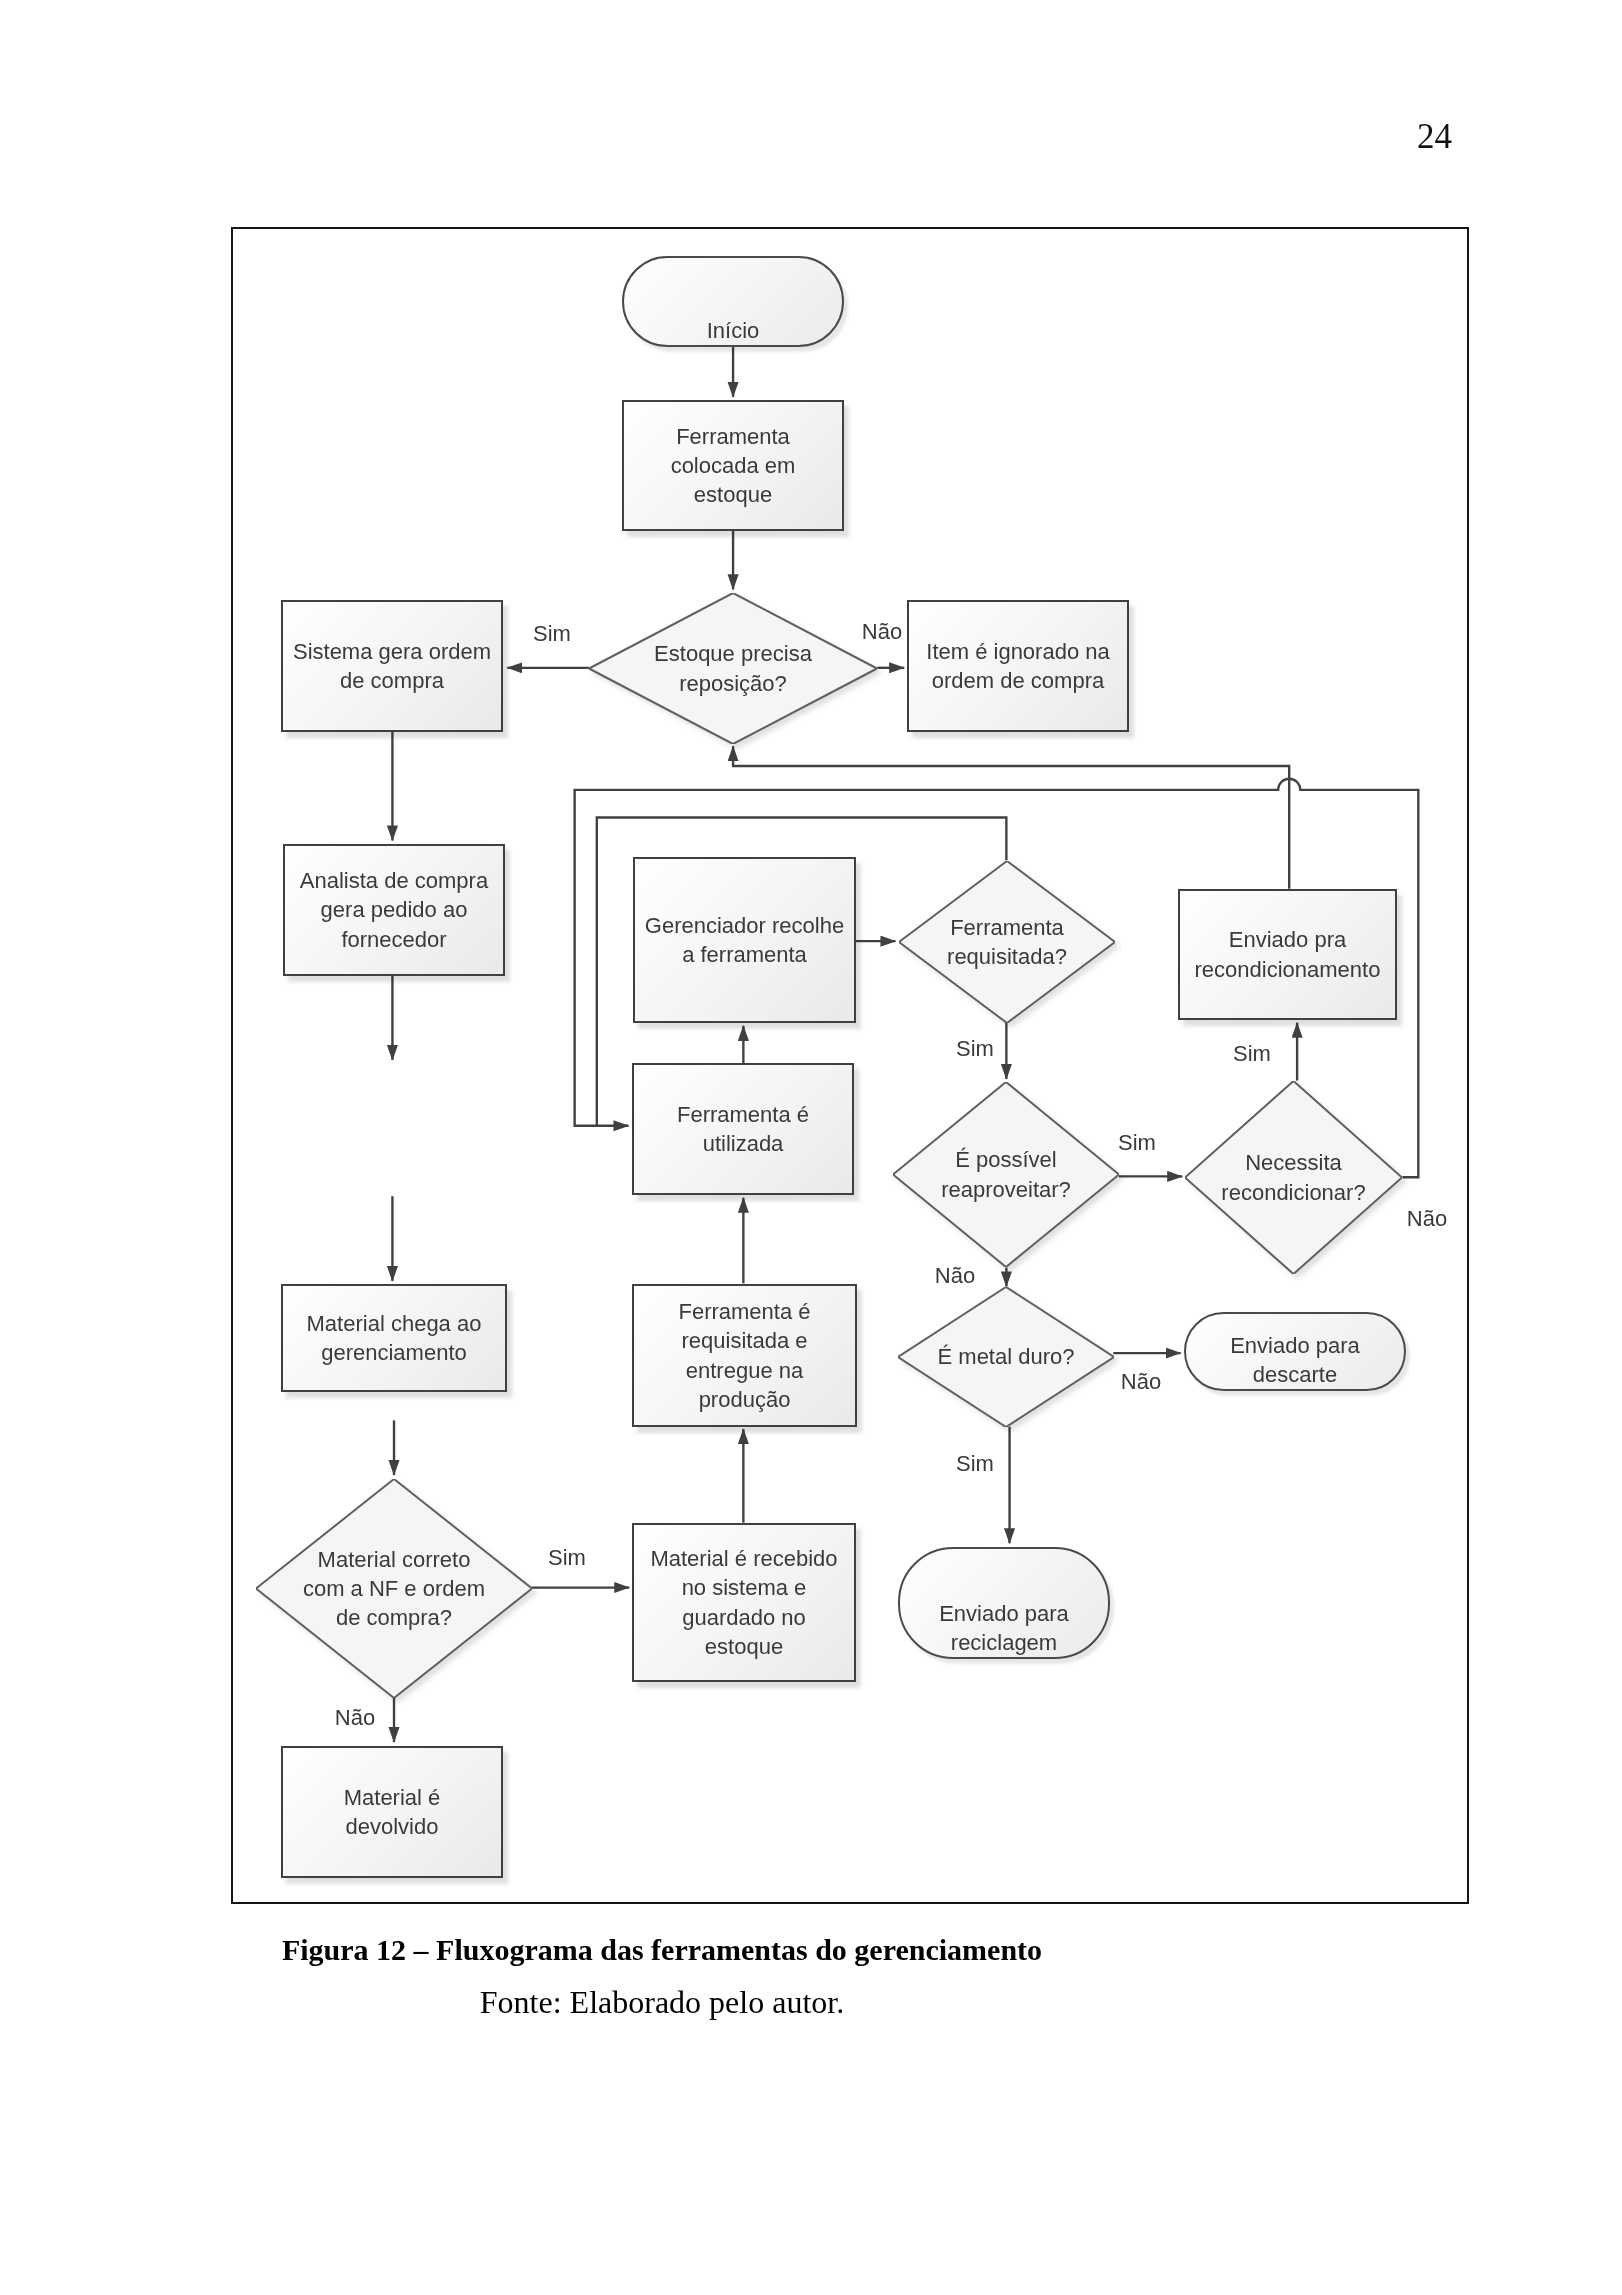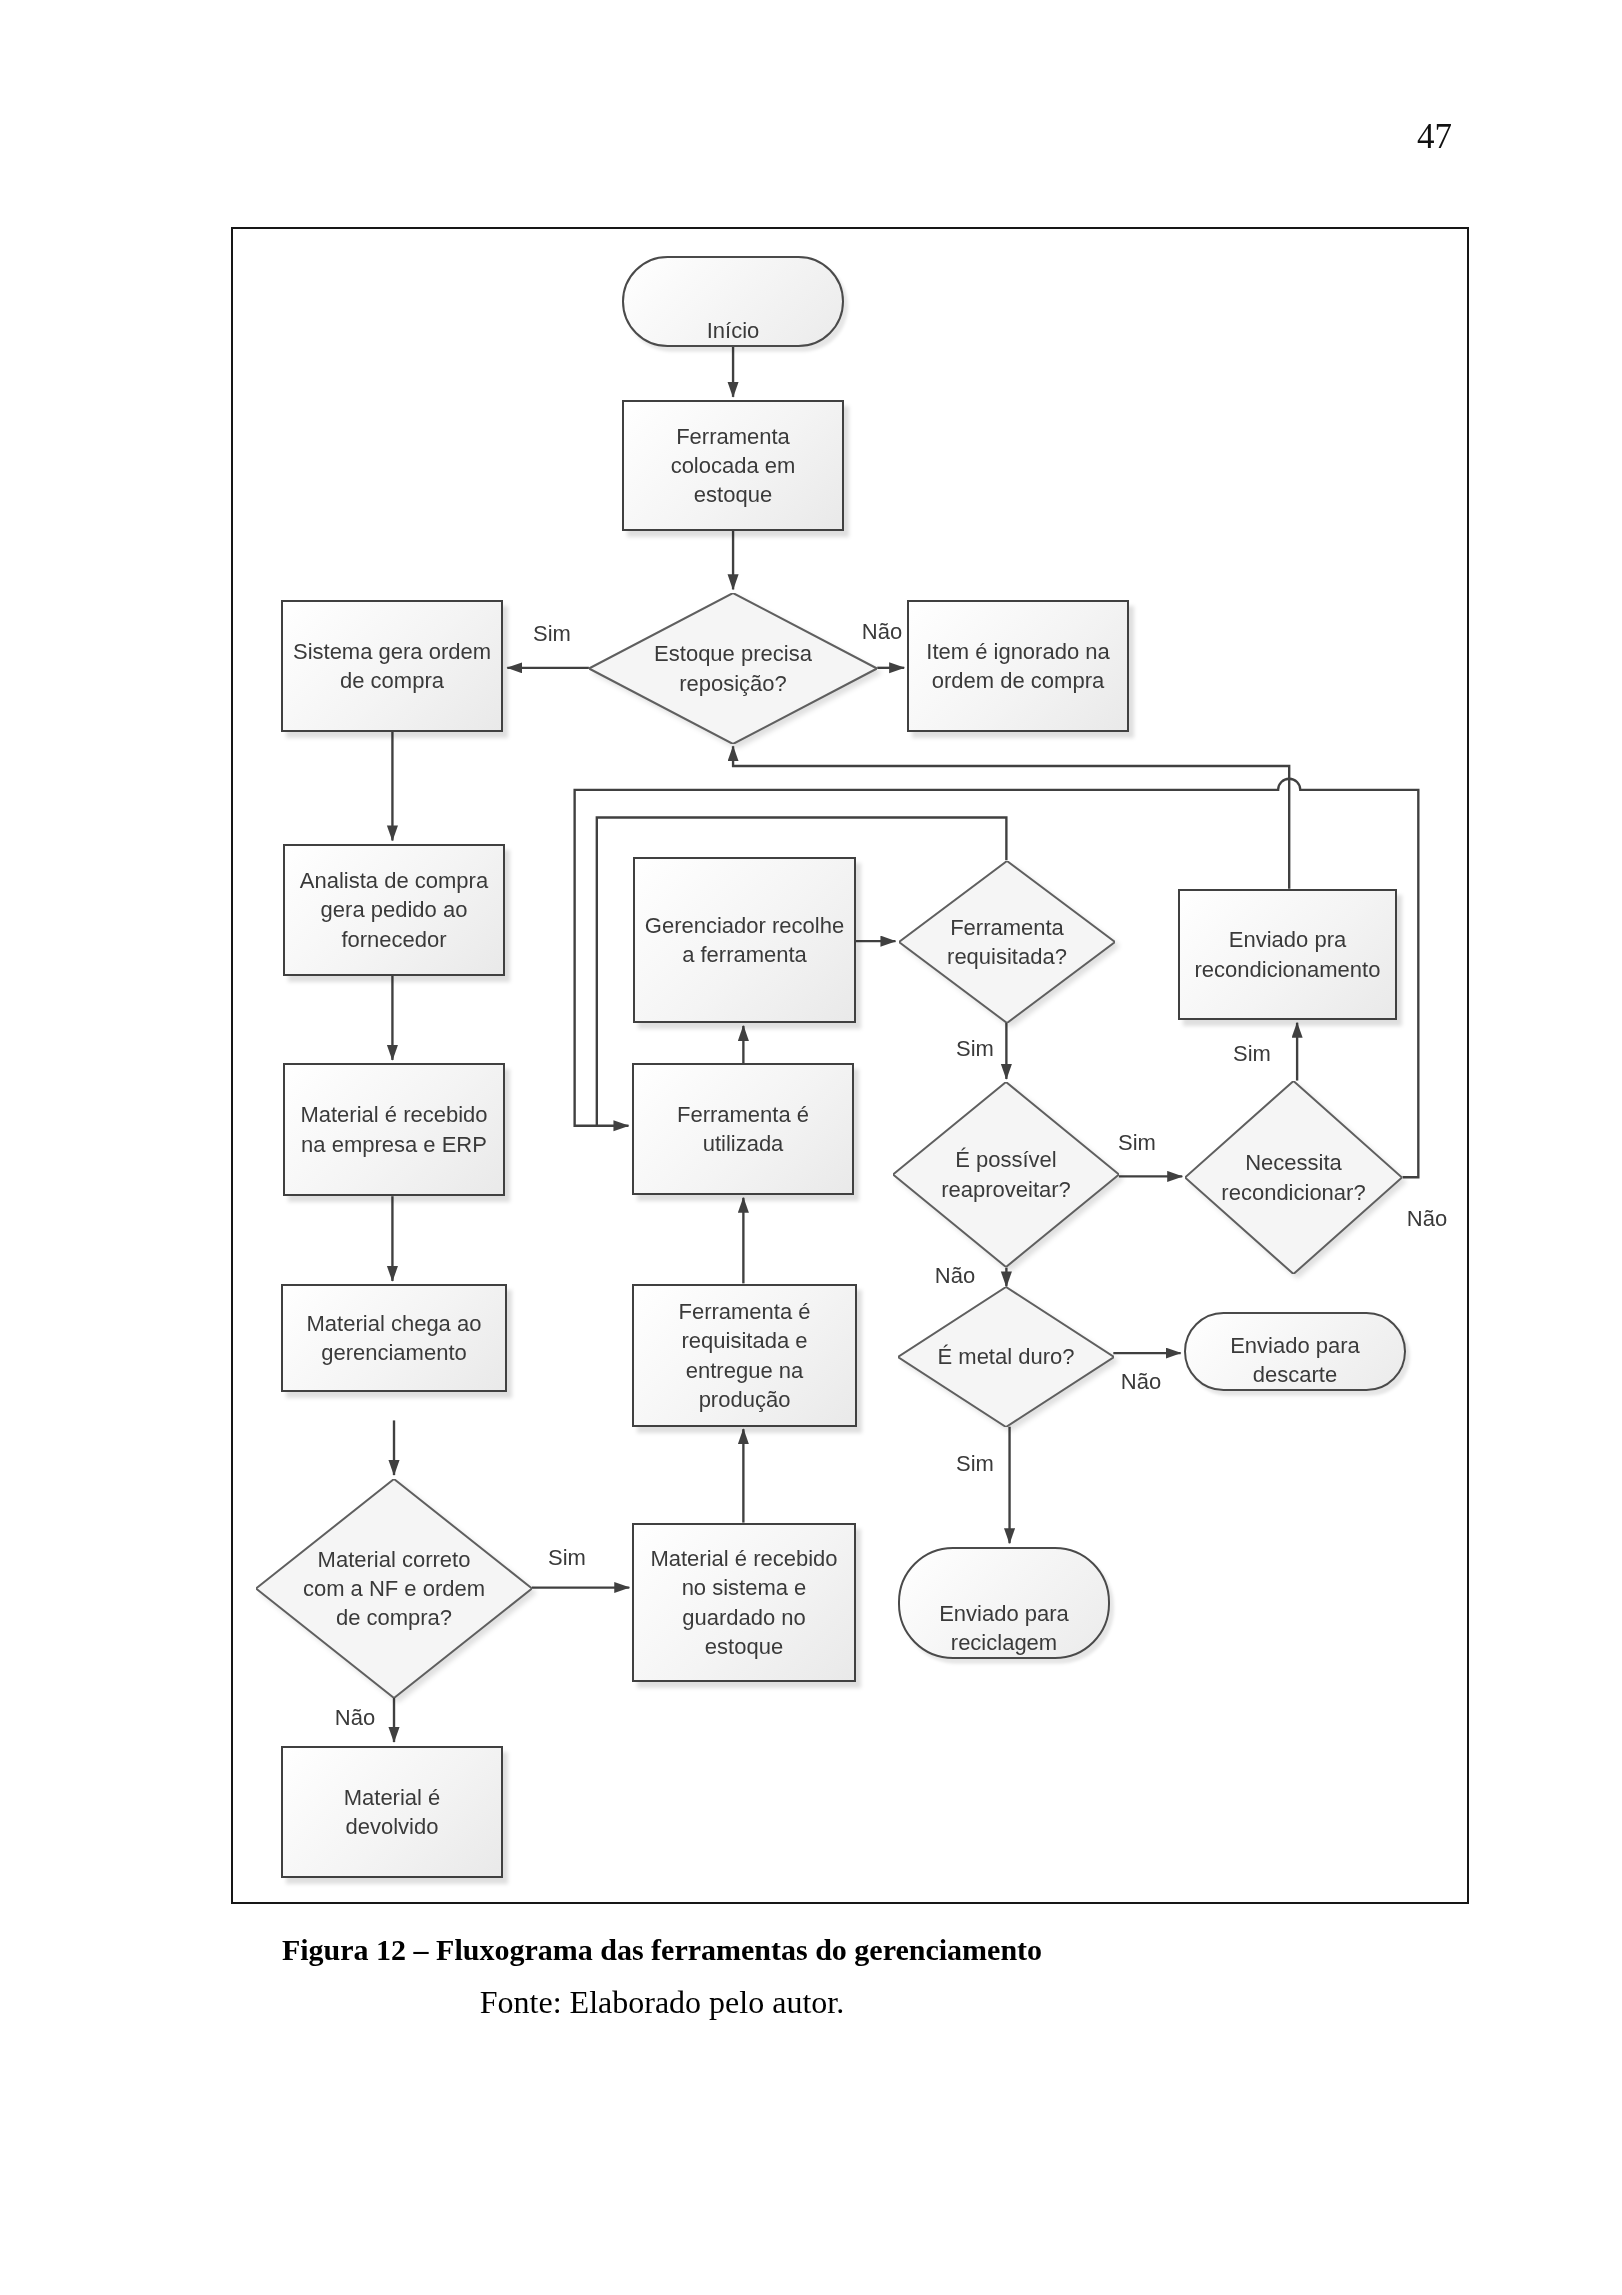--- a/index.html
+++ b/index.html
@@ -26,21 +26,21 @@
   #caption-block{position:absolute;left:0;top:1933px;width:1324px;text-align:center;
         font-family:"Liberation Serif",serif;color:#000;}
   #figure-caption{font-size:30px;font-weight:bold;}
   #figure-source{font-size:32px;margin-top:17.4px;}
 </style>
 </head>
 <body>
 
 <div id="page">
 
-  <div id="page-number">47</div>
+  <div id="page-number">24</div>
 
   <div id="figure-border"></div>
 
   <svg id="connector-layer" viewBox="0 0 2048 2897" xmlns="http://www.w3.org/2000/svg">
     <defs>
       <marker id="arr" markerWidth="24" markerHeight="18" refX="19" refY="7" orient="auto" markerUnits="userSpaceOnUse">
         <path d="M0,0 L20,7 L0,14 Z" style="fill:#404040;stroke:none"></path>
       </marker>
     </defs>
 
@@ -111,23 +111,20 @@
   </div>
 
   <div class="node rect" style="left:907px;top:600px;width:222px;height:132px">
     <span class="nlabel" style="max-width:202px">Item é ignorado na ordem de compra</span>
   </div>
 
   <div class="node rect" style="left:283px;top:844px;width:222px;height:132px">
     <span class="nlabel" style="max-width:194px">Analista de compra gera pedido ao fornecedor</span>
   </div>
 
-  <div class="node rect" style="left:283px;top:1063px;width:222px;height:133px">
-    <span class="nlabel" style="max-width:202px">Material é recebido na empresa e ERP</span>
-  </div>
 
   <div class="node rect" style="left:281px;top:1284px;width:226px;height:108px">
     <span class="nlabel" style="max-width:182px">Material chega ao gerenciamento</span>
   </div>
 
   <div class="node diamond" style="left:256px;top:1479px;width:276px;height:219px">
     <svg viewBox="0 0 100 100" preserveAspectRatio="none">
         <polygon points="50,0 100,50 50,100 0,50"></polygon>
       </svg>
     <span class="nlabel" style="max-width:186px">Material correto com a NF e ordem de compra?</span>

